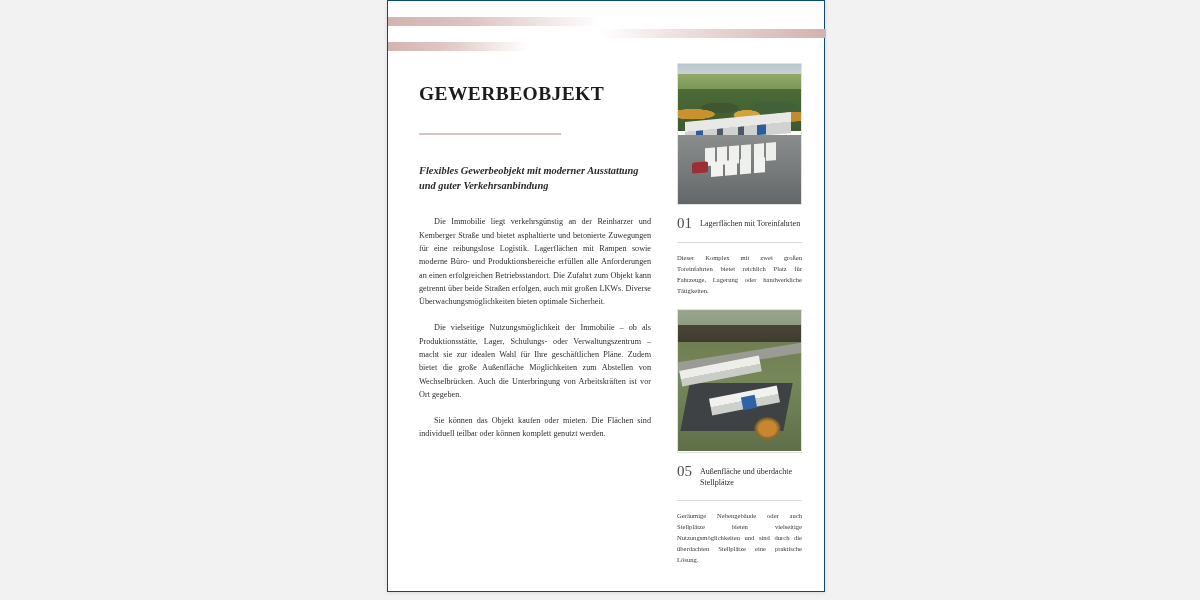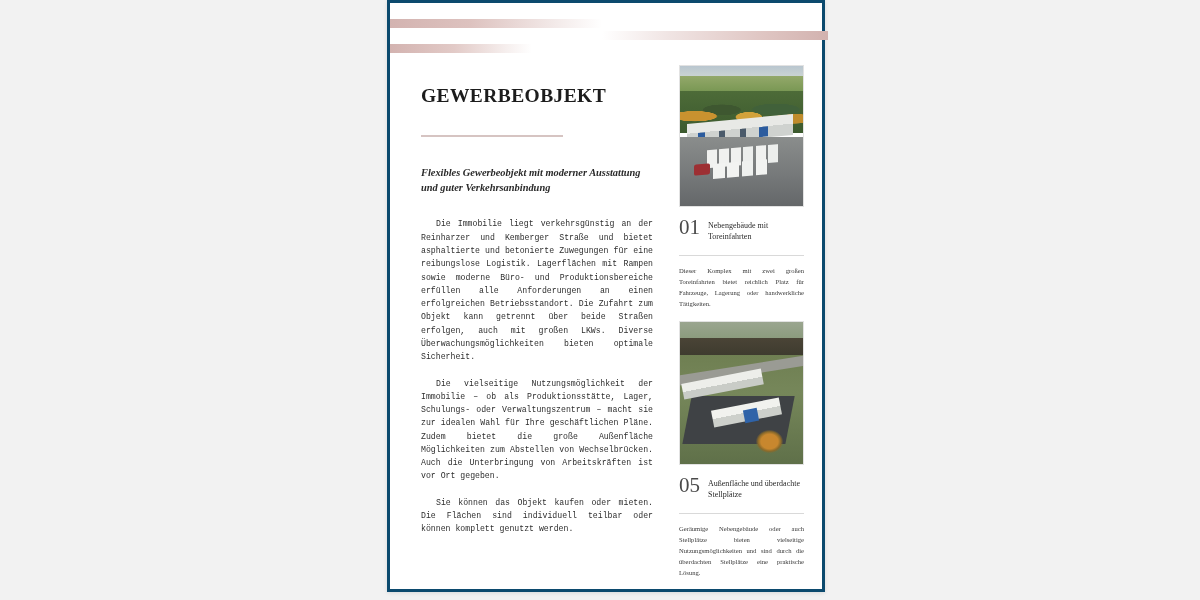--- a/index.html
+++ b/index.html
@@ -20,21 +20,21 @@
   }
 
   
   .page {
     position: absolute;
     left: 387px;
     top: 0px;
     width: 438px;
     height: 592px;
     background: #ffffff;
-    border: 3px solid #0c4a6e;
+    border: 1px solid #0c4a6e;
     box-shadow: 0 1px 4px rgba(0,0,0,0.10);
   }
 
   
   .deco-bar {
     position: absolute;
     height: 9px;
   }
   .deco-bar-1 {
     left: 0px;
@@ -103,21 +103,21 @@
     line-height: 1.48;
     color: #2a2a2a;
     margin-top: 28px;
     font-style: italic;
   }
 
   .body-copy {
     margin-top: 22px;
   }
   .body-copy p {
-    font-family: Liberation Mono, monospace;
+    font-family: Liberation Serif, serif;
     font-size: 8.2px;
     line-height: 1.62;
     color: #2e2e2e;
     text-align: justify;
     text-indent: 15px;
     margin-bottom: 13px;
     -webkit-hyphens: auto;
     hyphens: auto;
   }
 
@@ -202,21 +202,21 @@
 
   
   .cap-head {
     display: flex;
     align-items: flex-start;
     gap: 8px;
     margin-top: 11px;
   }
   .cap-num {
     font-family: "Liberation Serif", serif;
-    font-size: 21px;
+    font-size: 15px;
     line-height: 0.95;
     color: #4a4a4a;
     font-weight: normal;
   }
   .cap-title {
     font-family: "Liberation Serif", serif;
     font-size: 8px;
     line-height: 1.42;
     color: #2b2b2b;
     padding-top: 2px;
@@ -280,21 +280,21 @@
             <div class="ph1-bldg"></div>
             <div class="ph1-doors"></div>
             <div class="ph1-lot"></div>
             <div class="ph1-vans"></div>
             <div class="ph1-vans2"></div>
             <div class="ph1-red"></div>
           </div>
 
           <div class="cap-head">
             <div class="cap-num">01</div>
-            <div class="cap-title">Nebengebäude mit Toreinfahrten</div>
+            <div class="cap-title">Lagerflächen mit Toreinfahrten</div>
           </div>
 
           <div class="cap-rule"></div>
 
           <div class="cap-text">Dieser Komplex mit zwei großen Toreinfahrten bietet reichlich Platz für Fahrzeuge, Lagerung oder handwerkliche Tätigkeiten.</div>
         </div>
 
         <div class="photo-block">
           <div class="photo photo-2">
             <div class="ph2-top"></div>

